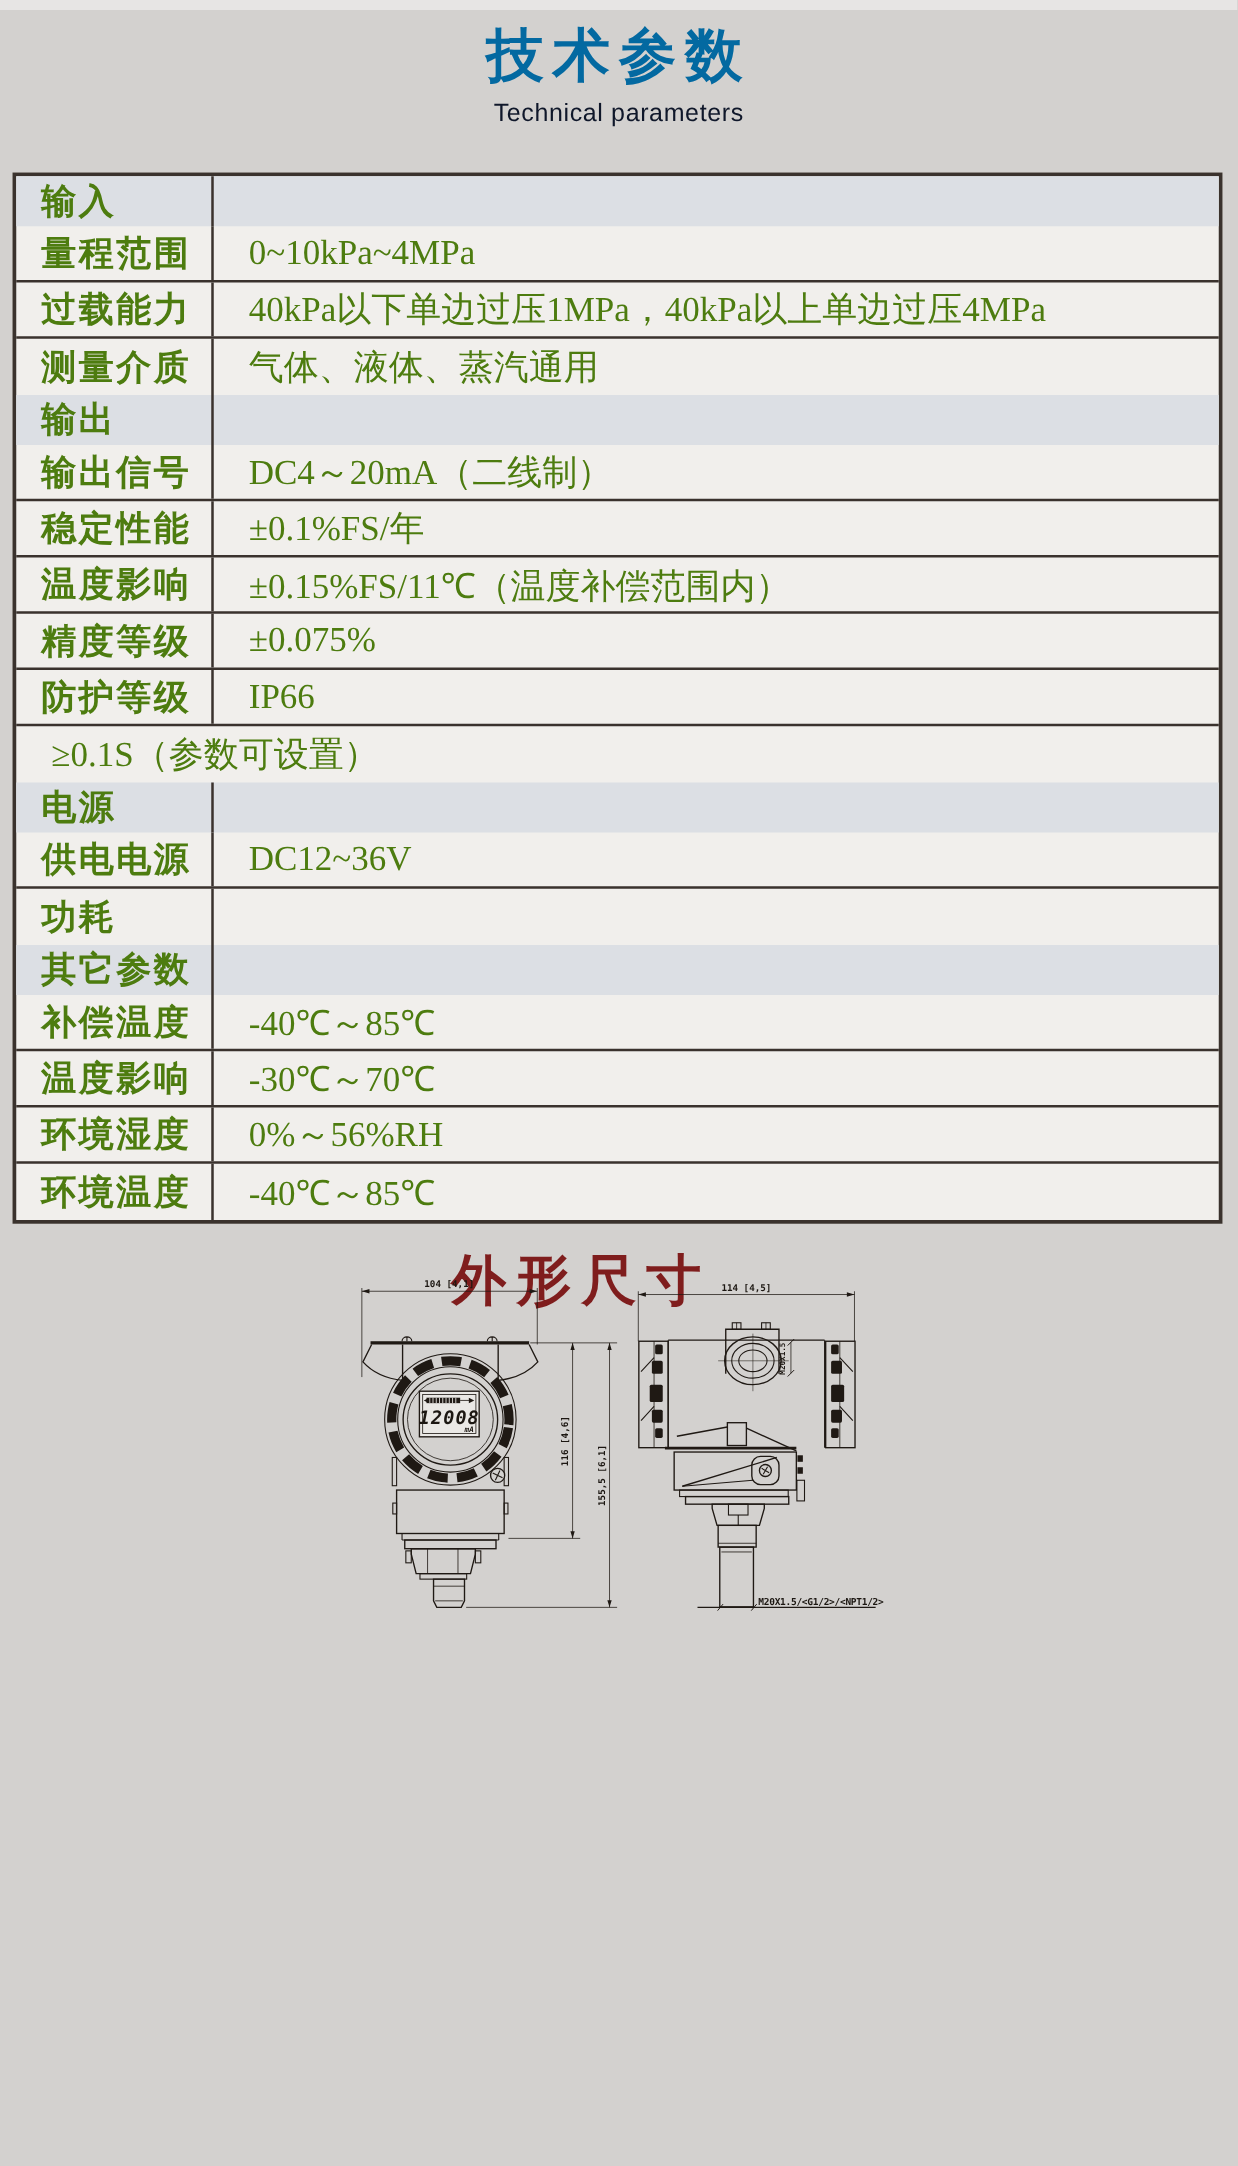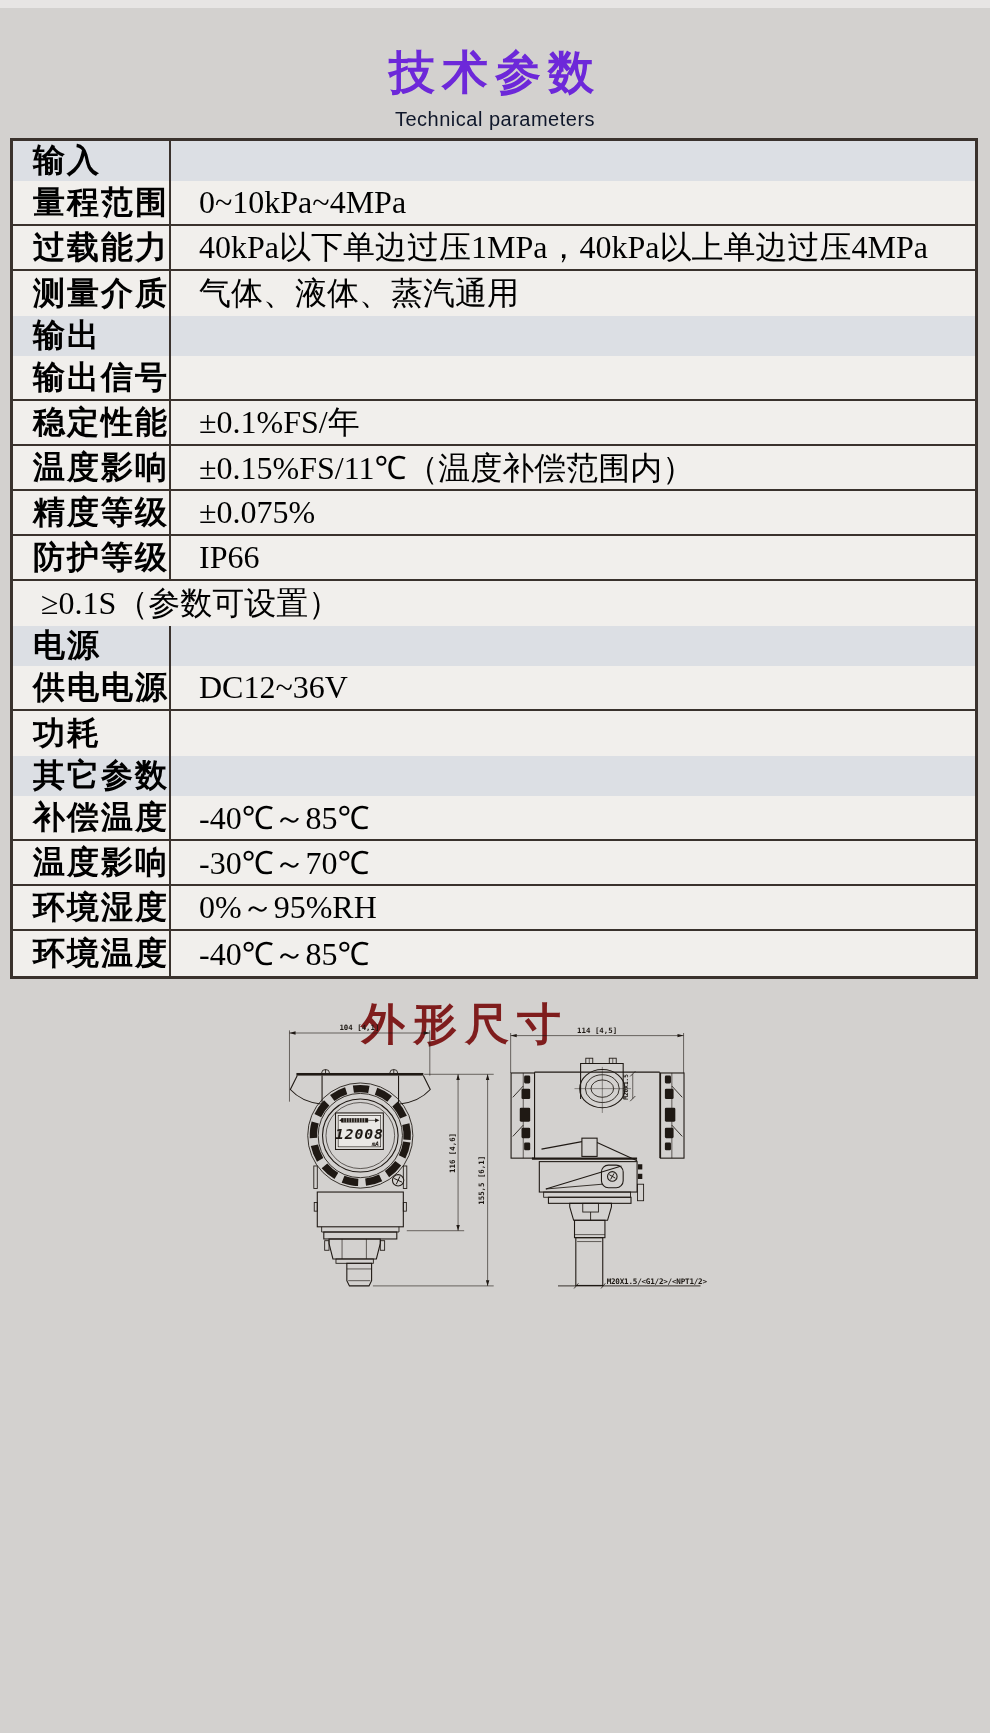--- a/index.html
+++ b/index.html
@@ -7,36 +7,35 @@
     width:990px;height:1733px;position:relative;
     background:#d3d1cf;
     font-family:"Liberation Sans",sans-serif;
     color:#2b2422;overflow:hidden;
   }
   .top-strip{position:absolute;top:0;left:0;width:990px;height:8px;background:#e7e5e4;}
 
   
   .hdr{position:absolute;top:14px;left:0;width:990px;text-align:center;}
   .hdr .t{
-    font-size:46px;font-weight:bold;letter-spacing:7px;color:#6d28d9;
+    font-size:46px;font-weight:bold;letter-spacing:7px;color:#0369a1;
     font-family:Liberation Mono, monospace;
-    margin-top:28px;
   }
   .hdr .s{font-size:20px;color:#0f172a;margin-top:4px;letter-spacing:0.5px;}
 
   
   .spec-table{
     position:absolute;left:10px;top:138px;width:962px;
     border:3px solid #3a322d;background:#f1efec;
   }
   .row{display:flex;height:45px;box-sizing:border-box;}
   .row.section{height:40px;background:#dcdfe4;}
   .row.divider{border-bottom:2px solid #3a322d;text-align:right;}
   .cell{display:flex;align-items:center;box-sizing:border-box;
-    font-family:"Liberation Serif",serif;font-size:32px;color:#000000;}
+    font-family:"Liberation Serif",serif;font-size:28px;color:#4d7c0f;}
   .cell.label{width:158px;flex:0 0 158px;border-right:2px solid #3a322d;
     padding-left:20px;letter-spacing:2px;font-weight:600;}
   .cell.value{flex:1;padding-left:28px;white-space:nowrap;font-weight:500;}
 
   
   .sec2{
     position:absolute;top:995px;left:0;width:930px;text-align:center;
     font-size:44px;font-weight:bold;letter-spacing:8px;color:#7f1d1d;
   }
 
@@ -72,20 +71,21 @@
     <div class="row">
       <div class="cell label">测量介质</div>
       <div class="cell value">气体、液体、蒸汽通用</div>
     </div>
     <div class="row section">
       <div class="cell label">输出</div>
       <div class="cell value"></div>
     </div>
     <div class="row divider">
       <div class="cell label">输出信号</div>
+      <div class="cell value">DC4～20mA（二线制）</div>
     </div>
     <div class="row divider">
       <div class="cell label">稳定性能</div>
       <div class="cell value">±0.1%FS/年</div>
     </div>
     <div class="row divider">
       <div class="cell label">温度影响</div>
       <div class="cell value">±0.15%FS/11℃（温度补偿范围内）</div>
     </div>
     <div class="row divider">
@@ -117,21 +117,21 @@
     <div class="row divider">
       <div class="cell label">补偿温度</div>
       <div class="cell value">-40℃～85℃</div>
     </div>
     <div class="row divider">
       <div class="cell label">温度影响</div>
       <div class="cell value">-30℃～70℃</div>
     </div>
     <div class="row divider">
       <div class="cell label">环境湿度</div>
-      <div class="cell value">0%～95%RH</div>
+      <div class="cell value">0%～56%RH</div>
     </div>
     <div class="row">
       <div class="cell label">环境温度</div>
       <div class="cell value">-40℃～85℃</div>
     </div>
   </div>
 
 <div class="sec2">外形尺寸</div>
 
 <svg class="draw" width="990" height="753" viewBox="0 980 990 1733" xmlns="http://www.w3.org/2000/svg">

